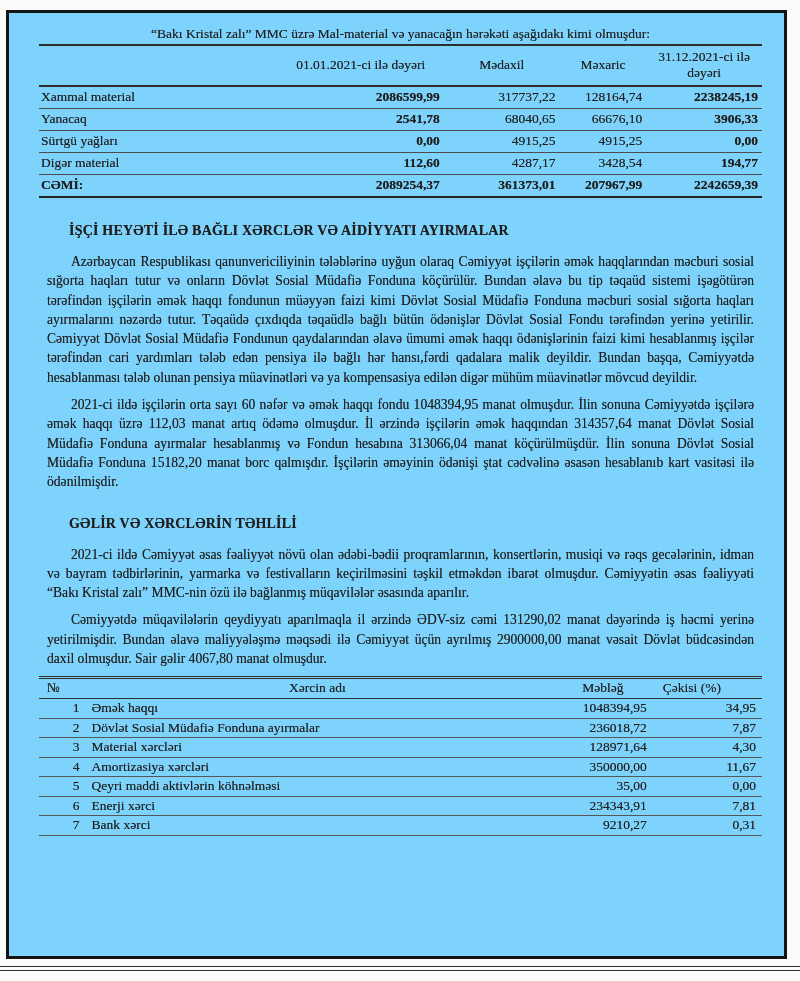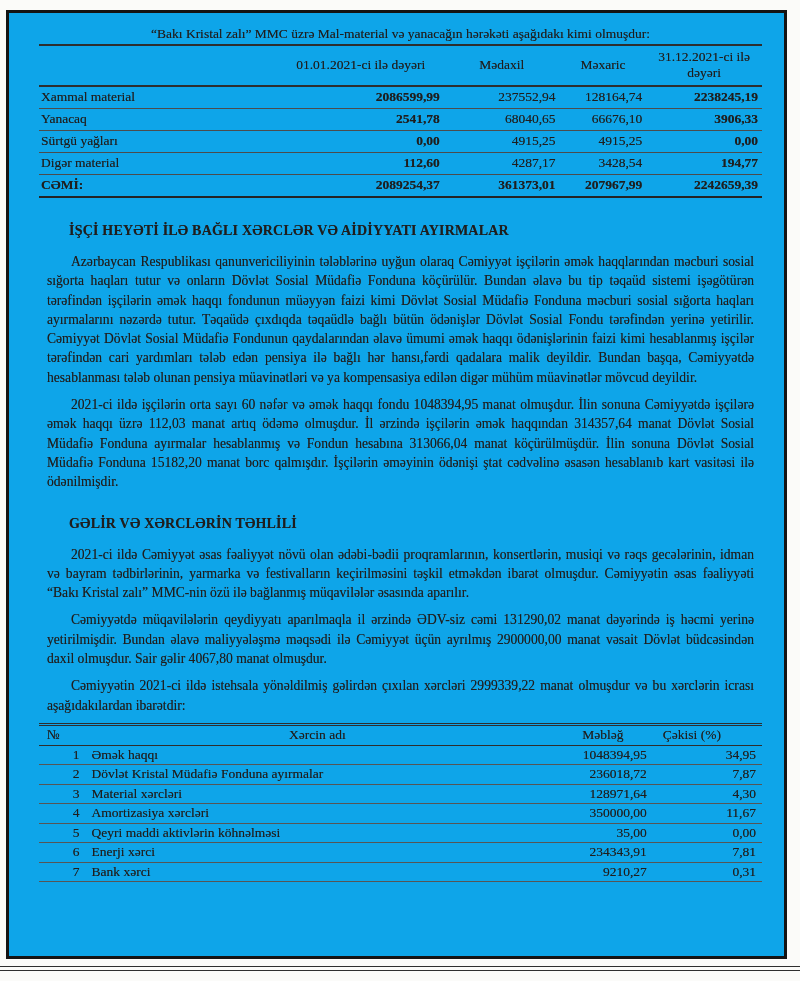--- a/index.html
+++ b/index.html
@@ -5,21 +5,21 @@
   html,body{margin:0;padding:0;}
   body{
     width:800px;height:981px;position:relative;overflow:hidden;
     background:#fbfbf9;
     font-family:"Liberation Serif","DejaVu Serif",serif;
     color:#1e1e1e;
     text-shadow:0 0 .5px rgba(45,45,45,.65);
   }
   .page-frame{
     position:absolute;left:6px;top:10px;width:781px;height:949px;
-    border:3px solid #141414;background:#0ea5e9;box-sizing:border-box;
+    border:3px solid #141414;background:#7dd3fc;box-sizing:border-box;
     overflow:hidden;
   }
   .content{padding:10px 22px 0 30px;}
 
   .doc-title{
     text-align:center;font-size:13.5px;margin:2px 6px 0 6px;line-height:17px;
   }
 
   table{border-collapse:collapse;width:100%;table-layout:fixed;}
 
@@ -91,21 +91,21 @@
           <th>Mədaxil</th>
           <th>Məxaric</th>
           <th>31.12.2021-ci ilə dəyəri</th>
         </tr>
       </thead>
       <tbody>
 
           <tr>
             <td class="label">Xammal material</td>
             <td>2086599,99</td>
-            <td>237552,94</td>
+            <td>317737,22</td>
             <td>128164,74</td>
             <td>2238245,19</td>
           </tr>
 
           <tr>
             <td class="label">Yanacaq</td>
             <td>2541,78</td>
             <td>68040,65</td>
             <td>66676,10</td>
             <td>3906,33</td>
@@ -147,21 +147,20 @@
         <p>2021-ci ildə işçilərin orta sayı 60 nəfər və əmək haqqı fondu 1048394,95 manat olmuşdur. İlin sonuna Cəmiyyətdə işçilərə əmək haqqı üzrə 112,03 manat artıq ödəmə olmuşdur. İl ərzində işçilərin əmək haqqından 314357,64 manat Dövlət Sosial Müdafiə Fonduna ayırmalar hesablanmış və Fondun hesabına 313066,04 manat köçürülmüşdür. İlin sonuna Dövlət Sosial Müdafiə Fonduna 15182,20 manat borc qalmışdır. İşçilərin əməyinin ödənişi ştat cədvəlinə əsasən hesablanıb kart vasitəsi ilə ödənilmişdir.</p>
       </div>
 
     <div class="sec-heading income-gap">GƏLİR VƏ XƏRCLƏRİN TƏHLİLİ</div>
     <div class="paras">
 
         <p>2021-ci ildə Cəmiyyət əsas fəaliyyət növü olan ədəbi-bədii proqramlarının, konsertlərin, musiqi və rəqs gecələrinin, idman və bayram tədbirlərinin, yarmarka və festivalların keçirilməsini təşkil etməkdən ibarət olmuşdur. Cəmiyyətin əsas fəaliyyəti “Bakı Kristal zalı” MMC-nin  özü ilə bağlanmış müqavilələr əsasında aparılır.</p>
 
         <p>Cəmiyyətdə müqavilələrin qeydiyyatı aparılmaqla il ərzində ƏDV-siz cəmi 131290,02 manat dəyərində iş həcmi yerinə yetirilmişdir. Bundan əlavə maliyyələşmə məqsədi ilə Cəmiyyət üçün ayrılmış 2900000,00 manat vəsait Dövlət büdcəsindən daxil olmuşdur. Sair gəlir 4067,80 manat olmuşdur.</p>
 
-        <p>Cəmiyyətin 2021-ci ildə istehsala yönəldilmiş gəlirdən çıxılan xərcləri 2999339,22 manat olmuşdur və bu  xərclərin icrası aşağıdakılardan ibarətdir:</p>
       </div>
 
     <table class="t2">
       <colgroup>
         <col style="width:7%">
           <col style="width:63%">
           <col style="width:16%">
           <col style="width:14%">
       </colgroup>
       <thead>
@@ -176,21 +175,21 @@
 
           <tr>
             <td class="c-no">1</td>
             <td class="c-name">Əmək haqqı</td>
             <td class="c-amount">1048394,95</td>
             <td class="c-share">34,95</td>
           </tr>
 
           <tr>
             <td class="c-no">2</td>
-            <td class="c-name">Dövlət Kristal Müdafiə Fonduna ayırmalar</td>
+            <td class="c-name">Dövlət Sosial Müdafiə Fonduna ayırmalar</td>
             <td class="c-amount">236018,72</td>
             <td class="c-share">7,87</td>
           </tr>
 
           <tr>
             <td class="c-no">3</td>
             <td class="c-name">Material xərcləri</td>
             <td class="c-amount">128971,64</td>
             <td class="c-share">4,30</td>
           </tr>

